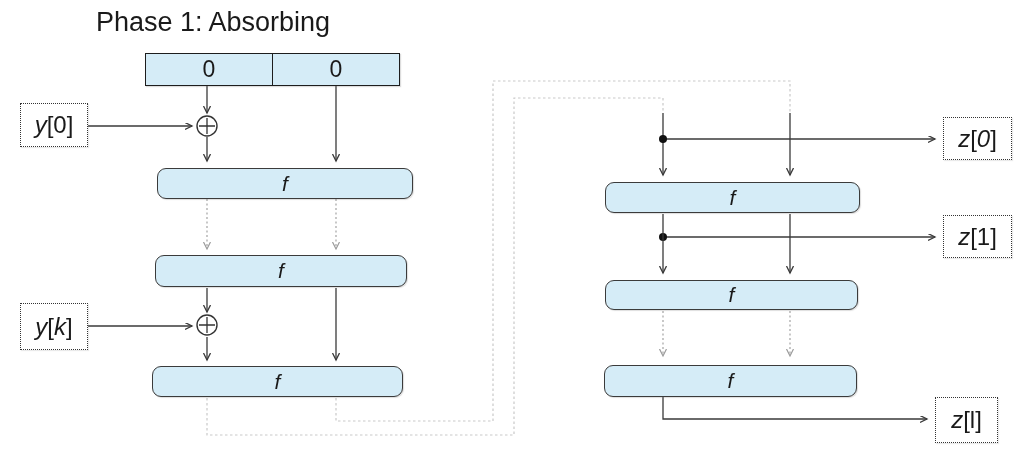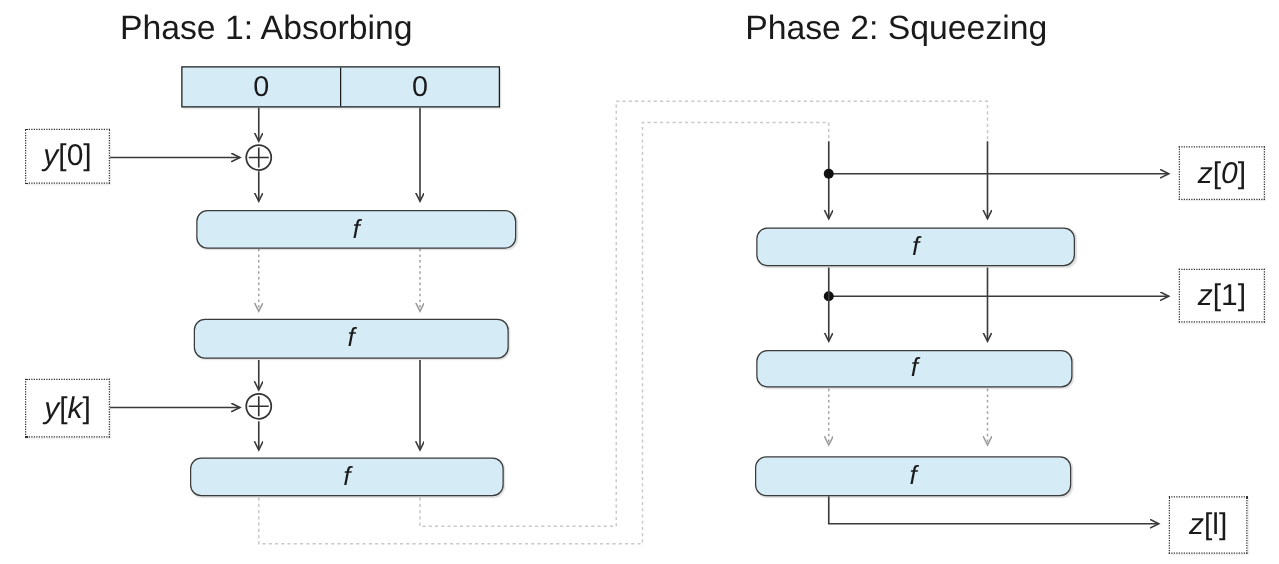--- a/index.html
+++ b/index.html
@@ -36,21 +36,20 @@
   }
   .io-box .it{font-style:italic;}
   .io-box .rm{font-style:normal;}
 </style>
 </head>
 <body>
 
 <div id="canvas">
 
   <div class="title" style="left:53px;">Phase 1: Absorbing</div>
-  <div class="title" style="left:557px;">Phase 2: Squeezing</div>
 
   <svg id="svg-layer" width="1023" height="451" viewBox="0 0 1023 451">
     <defs>
       <marker id="arrowB" markerWidth="10" markerHeight="10" refX="7" refY="3.5" orient="auto" markerUnits="userSpaceOnUse">
         <path d="M0,0 L7,3.5 L0,7" fill="none" stroke="#3a3a3a" stroke-width="1.3"></path>
       </marker>
       <marker id="arrowG" markerWidth="10" markerHeight="10" refX="7" refY="3.5" orient="auto" markerUnits="userSpaceOnUse">
         <path d="M0,0 L7,3.5 L0,7" fill="none" stroke="#9a9a9a" stroke-width="1.2"></path>
       </marker>
     </defs>

